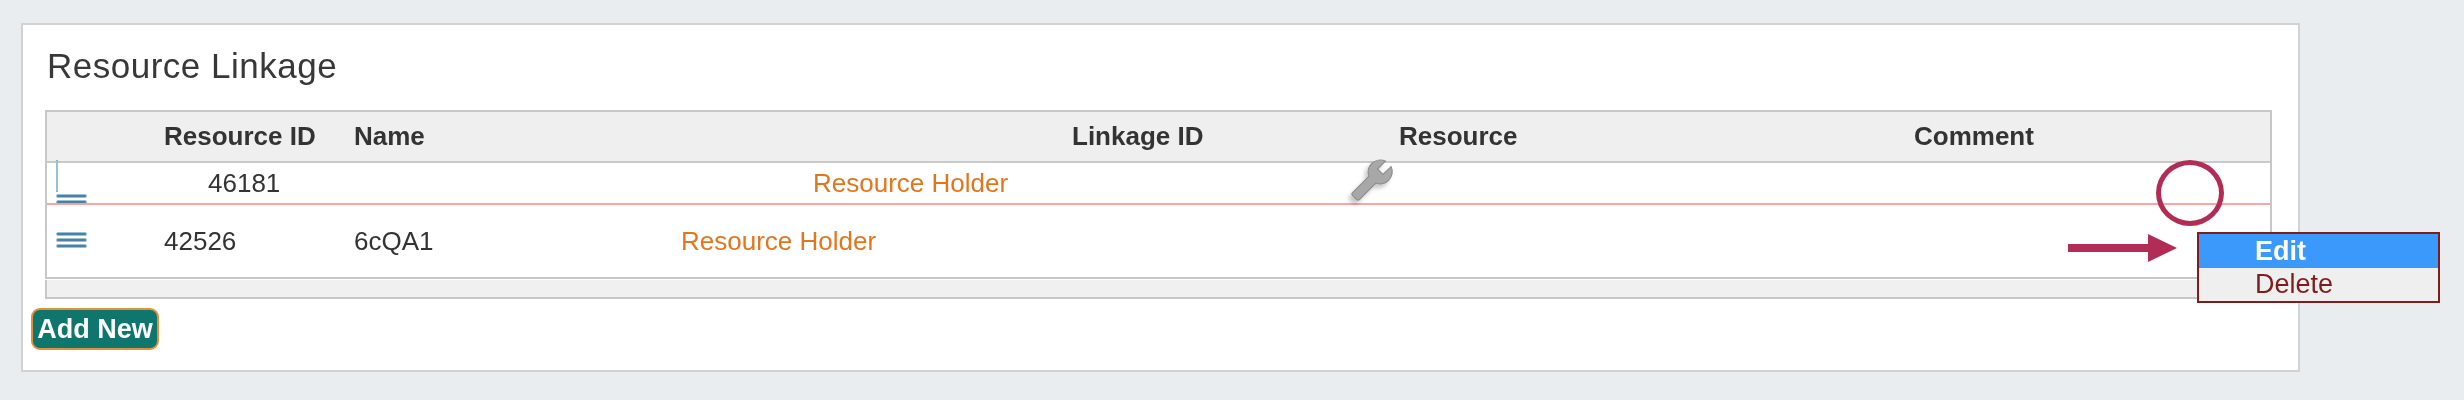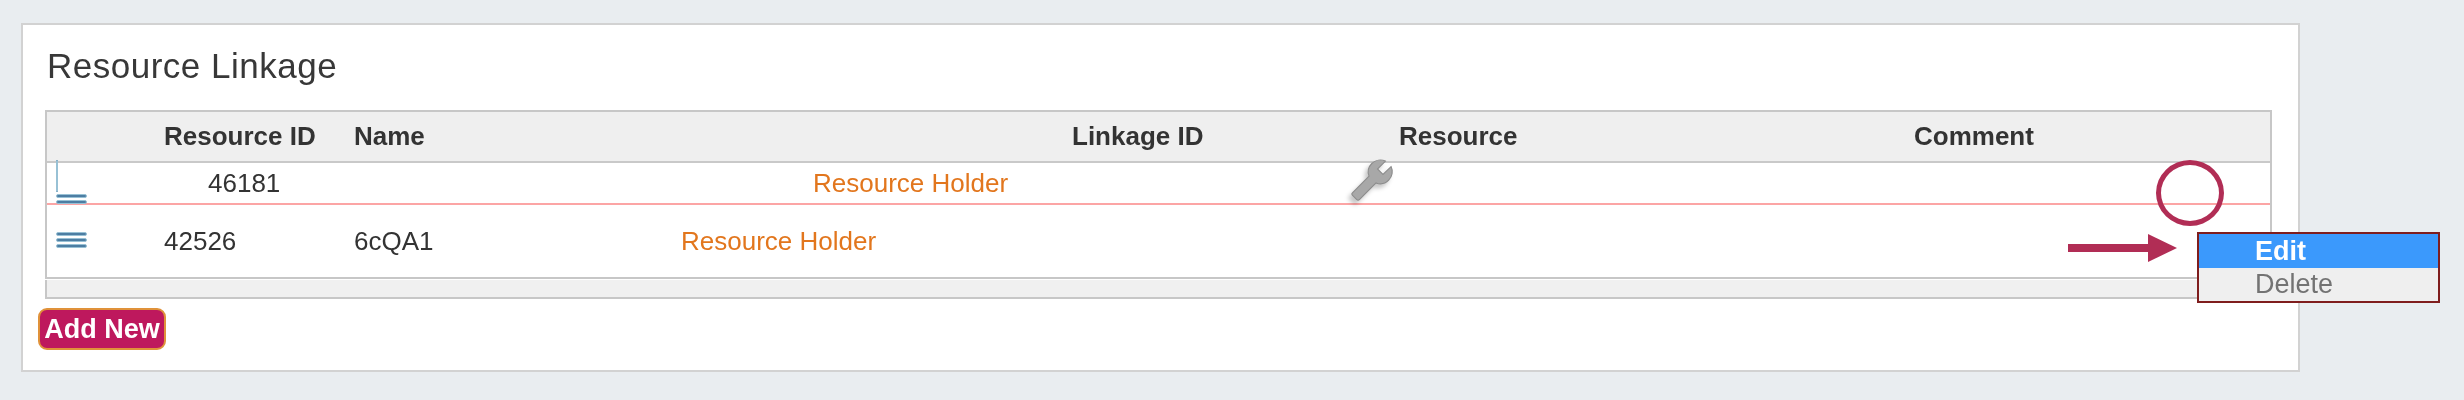--- a/index.html
+++ b/index.html
@@ -74,23 +74,23 @@
     position: absolute;
     left: 45px; top: 280px;
     width: 2227px; height: 19px;
     background: #f0f0f0;
     border: 2px solid #c7c7c7;
     border-top: none;
   }
 
   .add-new-btn {
     position: absolute;
-    left: 38px; top: 308px;
+    left: 31px; top: 308px;
     width: 128px; height: 42px;
-    background: #be185d;
+    background: #0f766e;
     border: 2px solid #e0923a;
     border-radius: 9px;
     color: #ffffff;
     font-weight: bold;
     font-size: 27px;
     font-family: inherit;
     display: flex; align-items: center; justify-content: center;
     cursor: pointer;
   }
 
@@ -127,21 +127,21 @@
     background: #efefef;
     border: 2px solid #7f1d1d;
     z-index: 20;
     margin-left: 20px;
   }
   .menu-item {
     height: 34px;
     display: flex; align-items: center;
     padding-left: 56px;
     font-size: 27px;
-    color: #737373;
+    color: #7f1d1d;
     cursor: pointer;
   }
   .menu-item.highlighted {
     background: #3b99fc;
     color: #ffffff;
     font-weight: 600;
   }
   .menu-item.plain { height: 33px; }
 </style>
 </head>

